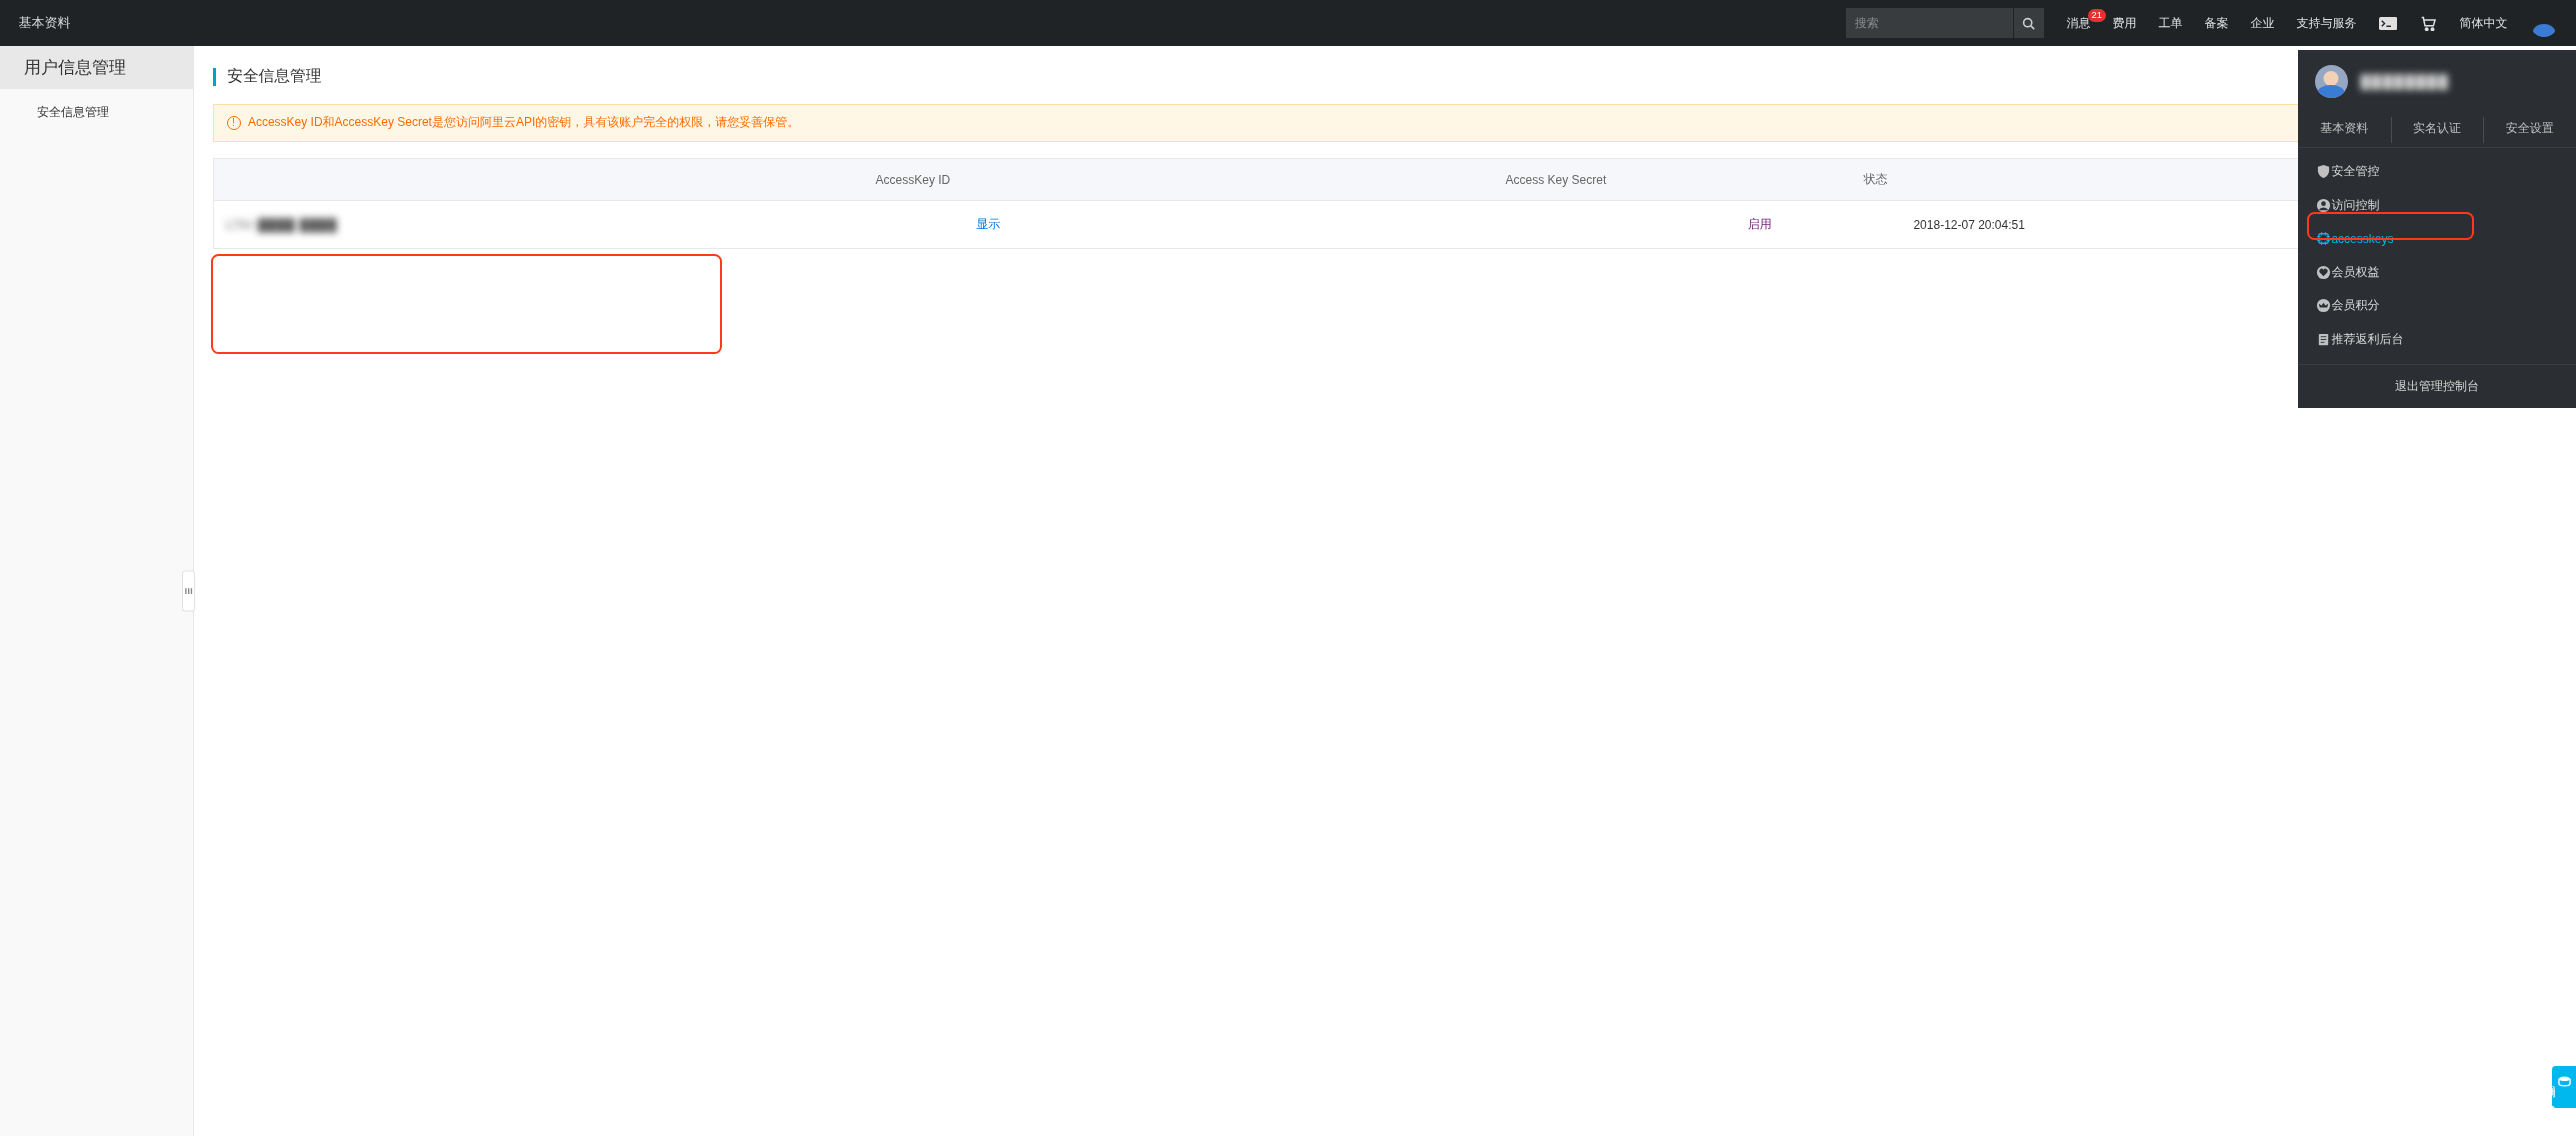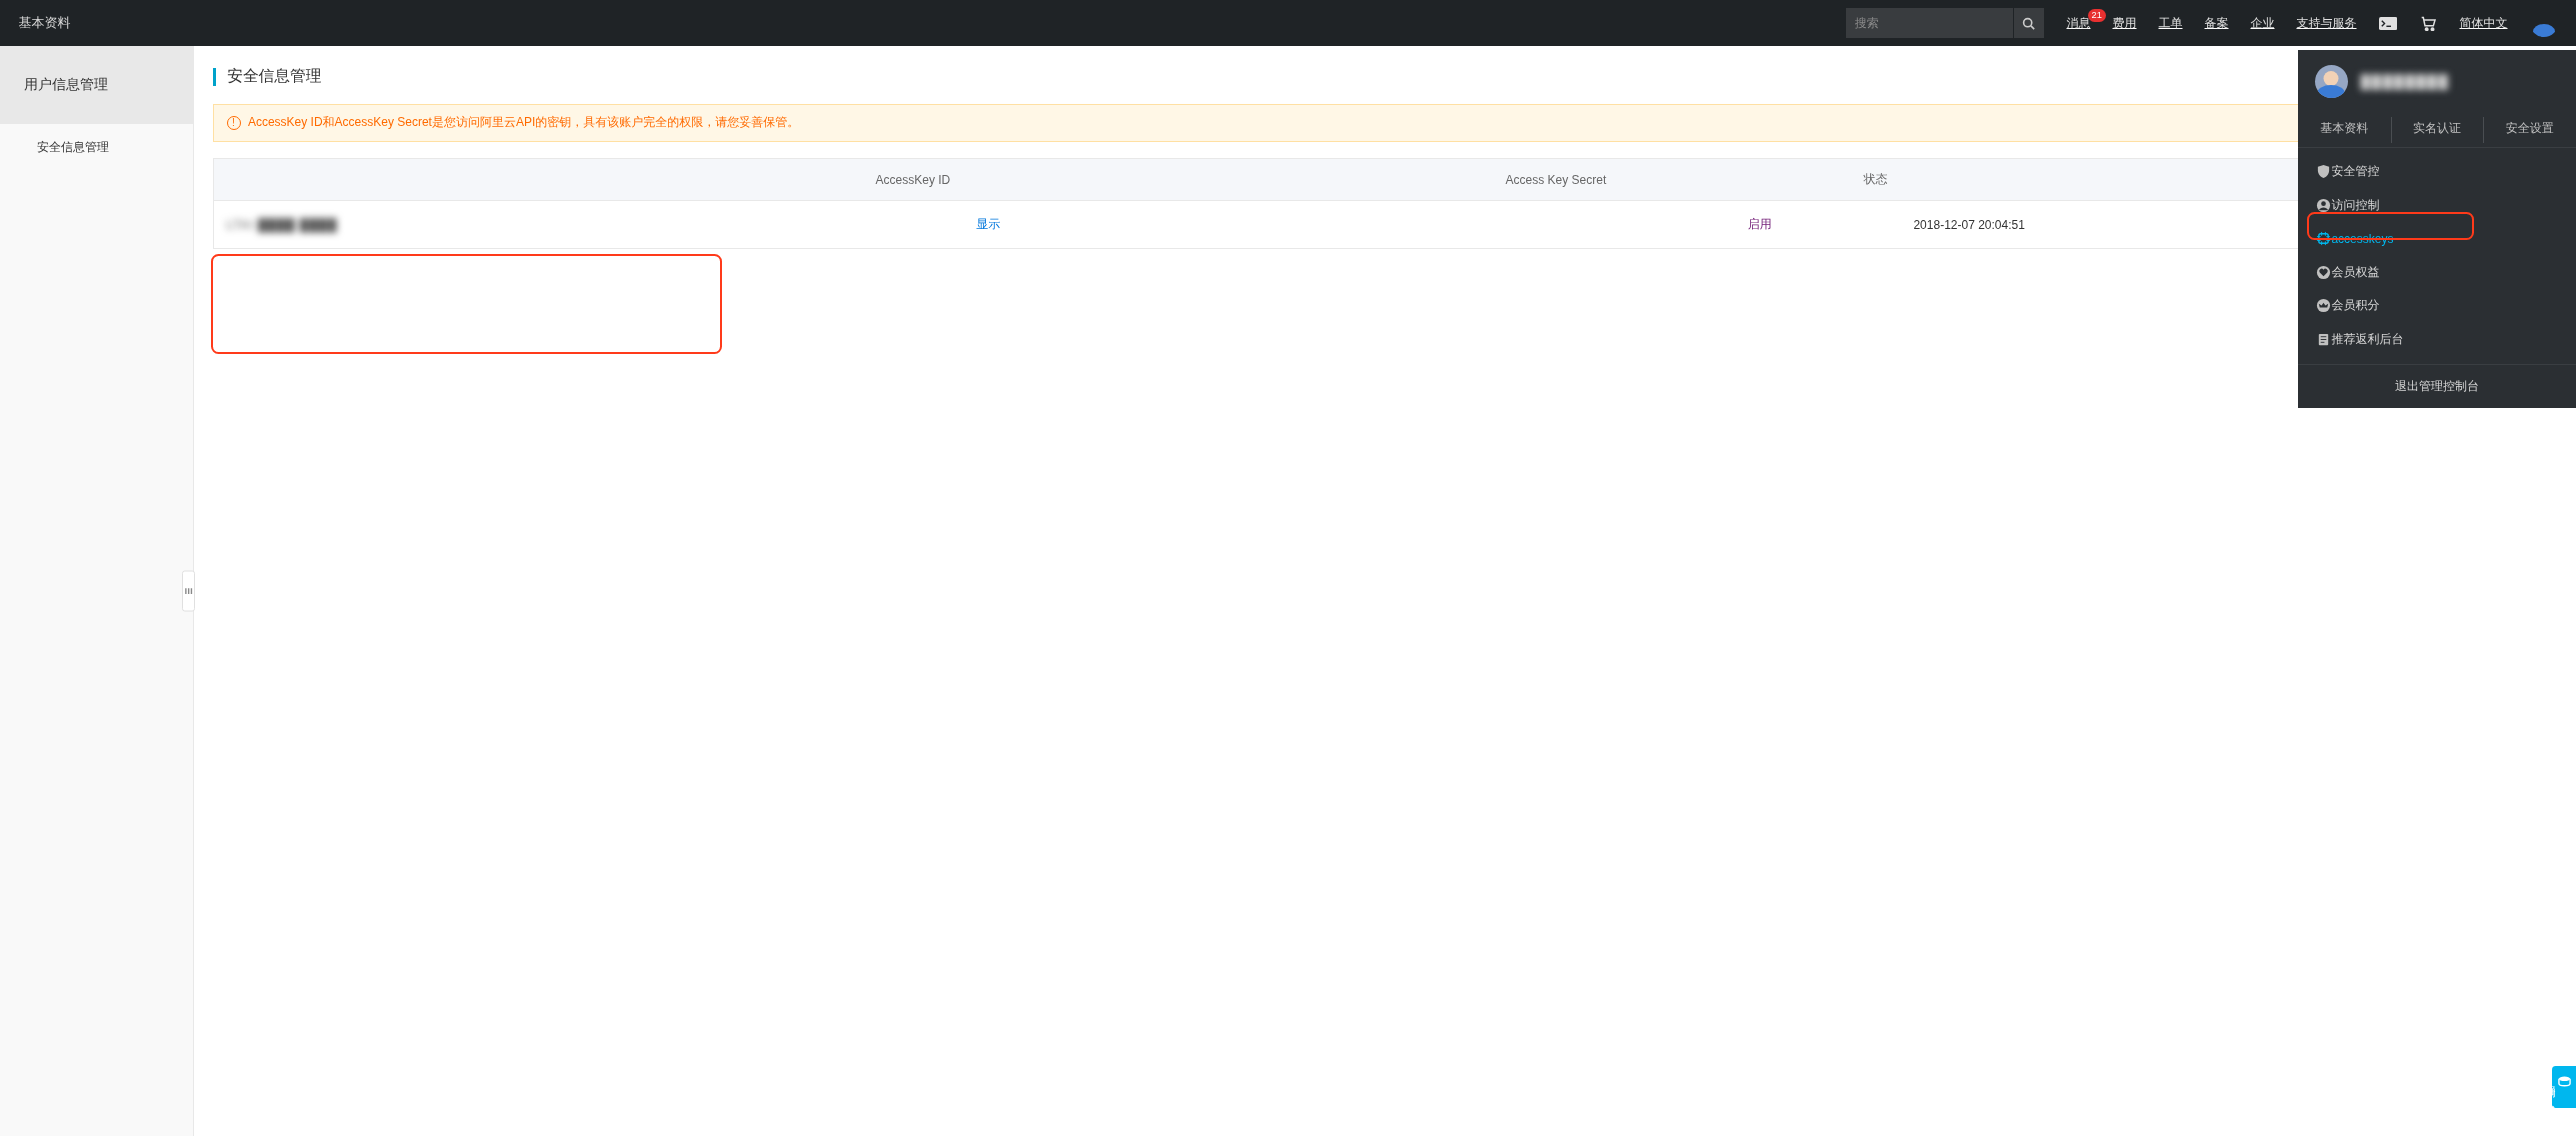--- a/index.html
+++ b/index.html
@@ -6,33 +6,33 @@
 body { font-family: "Microsoft YaHei", "PingFang SC", Arial, sans-serif; font-size: 12px; color: #333; background: #fff; }
 
 
 .topbar { height: 46px; background: #1f2326; display: flex; align-items: center; padding: 0 18.5px; color: #fff; }
 .topbar .brand { color: #d8d8d8; font-size: 13px; flex-shrink: 0; }
 .topbar .spacer { flex: 1; }
 .search-wrap { display: flex; align-items: center; margin-right: 23px; }
 .search-input { background: #393c3f; border: none; color: #fff; height: 30px; width: 167px; padding: 0 9.3px; font-size: 12px; outline: none; }
 .search-input::placeholder { color: #8a8a8a; }
 .search-btn { width: 31px; height: 30px; background: #393c3f; border-left: 0.9px solid #1f2326; display: flex; align-items: center; justify-content: center; cursor: pointer; }
-.nav-links { display: flex; align-items: center; gap: 22px; text-decoration: underline; }
+.nav-links { display: flex; align-items: center; gap: 22px; }
 .nav-link { color: #e0e0e0; font-size: 12px; cursor: pointer; position: relative; white-space: nowrap; }
 .badge { position: absolute; top: -5.6px; right: -15px; background: #e83030; color: #fff; font-size: 9.3px; padding: 0 3.7px; border-radius: 7.4px; line-height: 13px; height: 13px; }
 .nav-icon-box { width: 18.5px; height: 18.5px; display: flex; align-items: center; justify-content: center; }
 .avatar-top { width: 28px; height: 28px; border-radius: 50%; background: #96a7c4 radial-gradient(circle at 50% 35%, #f2d2b6 35%, transparent 36%), #96a7c4; position: relative; overflow: hidden; }
 .avatar-top::after { content:""; position:absolute; bottom:-1.9px; left:50%; transform:translateX(-50%); width:22px; height:15px; background:#3a7bd5; border-radius:50% 50% 0 0; }
 
 
 .layout { display: flex; min-height: calc(100vh - 46px); position: relative; }
 
 
 .sidebar { width: 194px; background: #f9f9f9; border-right: 0.9px solid #e8e8e8; flex-shrink: 0; position: relative; }
-.sidebar .menu-title { background: #e8e8e8; padding: 30px 24px; font-size: 14px; color: #333; font-weight: 500; }
+.sidebar .menu-title { background: #e8e8e8; padding: 10px 24px; font-size: 17px; color: #333; font-weight: 500; }
 .sidebar .menu-item { padding: 15px 24px 15px 37px; font-size: 12px; color: #333; cursor: pointer; }
 .collapse-handle { position: absolute; right: -1.9px; top: 50%; transform: translateY(-50%); width: 13px; height: 41px; background: #fff; border: 0.9px solid #e0e0e0; border-radius: 2.8px; display: flex; align-items: center; justify-content: center; cursor: pointer; z-index: 5; }
 
 
 .main { flex: 1; padding: 0 0 37px; background: #fff; }
 .page-title-row { padding: 20.4px 18.5px 16.7px; display: flex; align-items: center; }
 .page-title-bar { width: 3.7px; height: 18.5px; background: #00a2ca; margin-right: 11px; }
 .page-title { font-size: 15.7px; color: #333; }
 .alert { margin: 0 18.5px 16.7px; background: #fff7e6; border: 0.9px solid #ffe0a3; padding: 9.3px 13px; color: #ff6a00; font-size: 12px; display: flex; align-items: center; gap: 7.4px; }
 .alert-icon { width: 14px; height: 14px; border: 1.4px solid #ff6a00; border-radius: 50%; display: flex; align-items: center; justify-content: center; font-size: 10.2px; flex-shrink: 0; }

